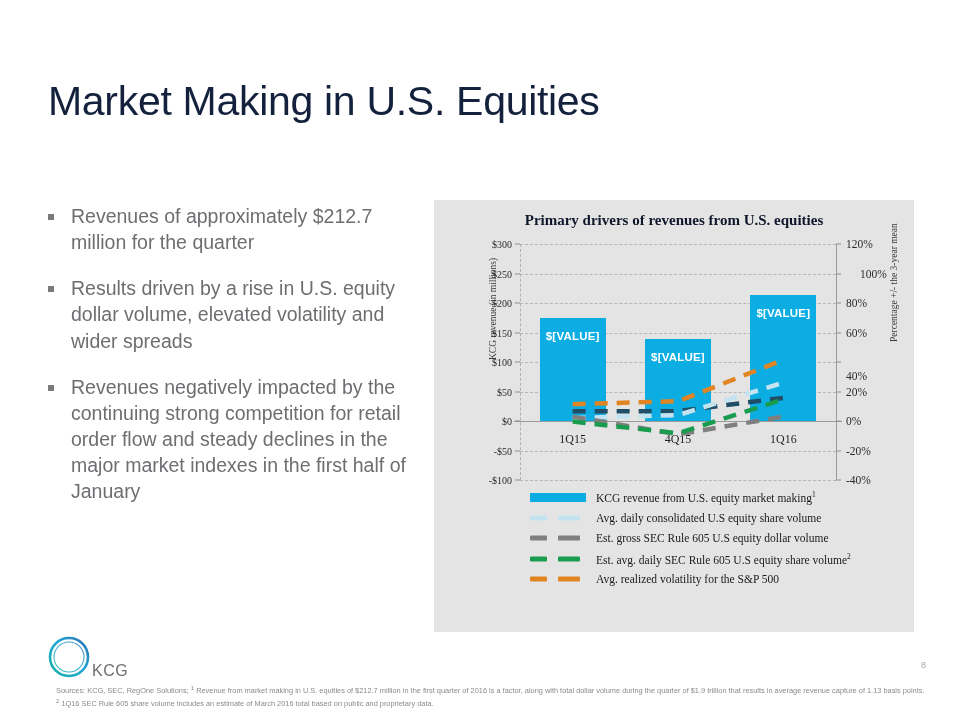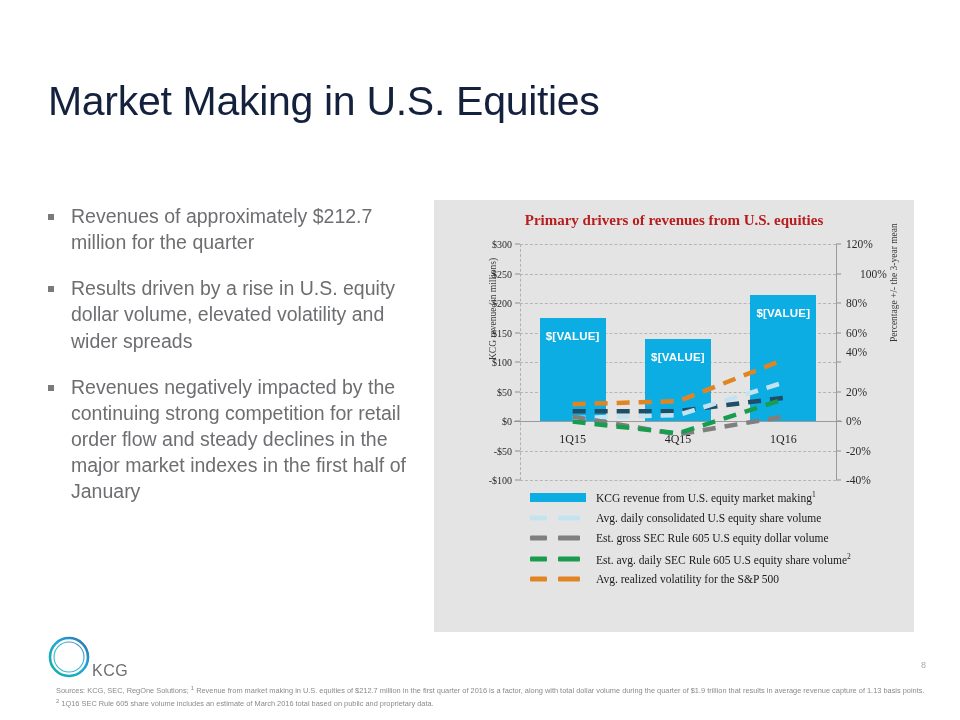--- a/index.html
+++ b/index.html
@@ -48,21 +48,21 @@
     position:absolute;left:434px;top:200px;
     width:480px;height:432px;
     background:#e4e4e4;
   }
   #chart-title{
     position:absolute;left:0;top:12px;width:100%;
     text-align:center;
     font-family:"Liberation Serif", serif;
     font-weight:bold;
     font-size:15px;
-    color:#b91c1c;
+    color:#0f172a;
   }
 
   
   #plot{
     position:absolute;
     left:86px;   
     top:44px;
     width:316px;
     height:236px;
   }
@@ -241,21 +241,21 @@
         <div class="ytick-r" style="top: 59px;">80%</div>
         <div class="tickmark-r" style="top: 59px;"></div>
         <div class="gridline" style="top: 88.5px;"></div>
         <div class="ytick-l" style="top: 88.5px;">$150</div>
         <div class="tickmark-l" style="top: 88.5px;"></div>
         <div class="ytick-r" style="top: 88.5px; text-align: center;">60%</div>
         <div class="tickmark-r" style="top: 88.5px;"></div>
         <div class="gridline" style="top: 118px;"></div>
         <div class="ytick-l" style="top: 118px;">$100</div>
         <div class="tickmark-l" style="top: 118px;"></div>
-        <div class="ytick-r" style="top: 108px;">40%</div>
+        <div class="ytick-r" style="top: 132px;">40%</div>
         <div class="tickmark-r" style="top: 118px;"></div>
         <div class="gridline" style="top: 147.5px;"></div>
         <div class="ytick-l" style="top: 147.5px;">$50</div>
         <div class="tickmark-l" style="top: 147.5px;"></div>
         <div class="ytick-r" style="top: 147.5px;">20%</div>
         <div class="tickmark-r" style="top: 147.5px;"></div>
         <div class="zeroline" style="top: 177px;"></div>
         <div class="ytick-l" style="top: 177px;">$0</div>
         <div class="tickmark-l" style="top: 177px;"></div>
         <div class="ytick-r" style="top: 177px;">0%</div>

